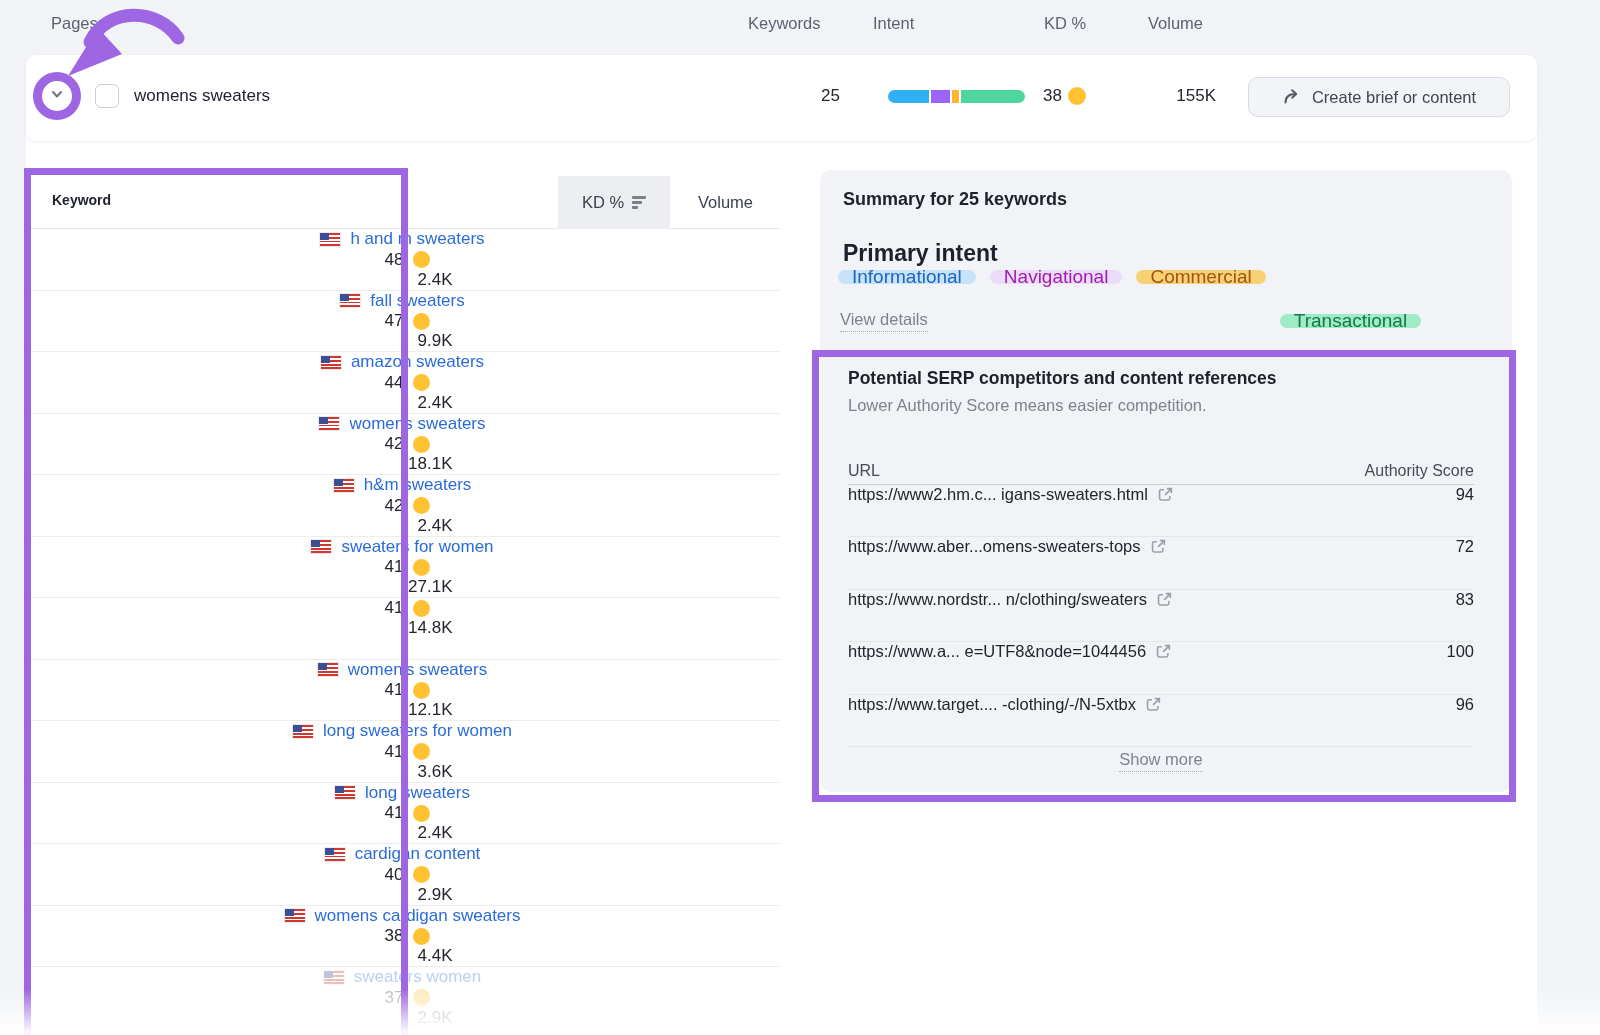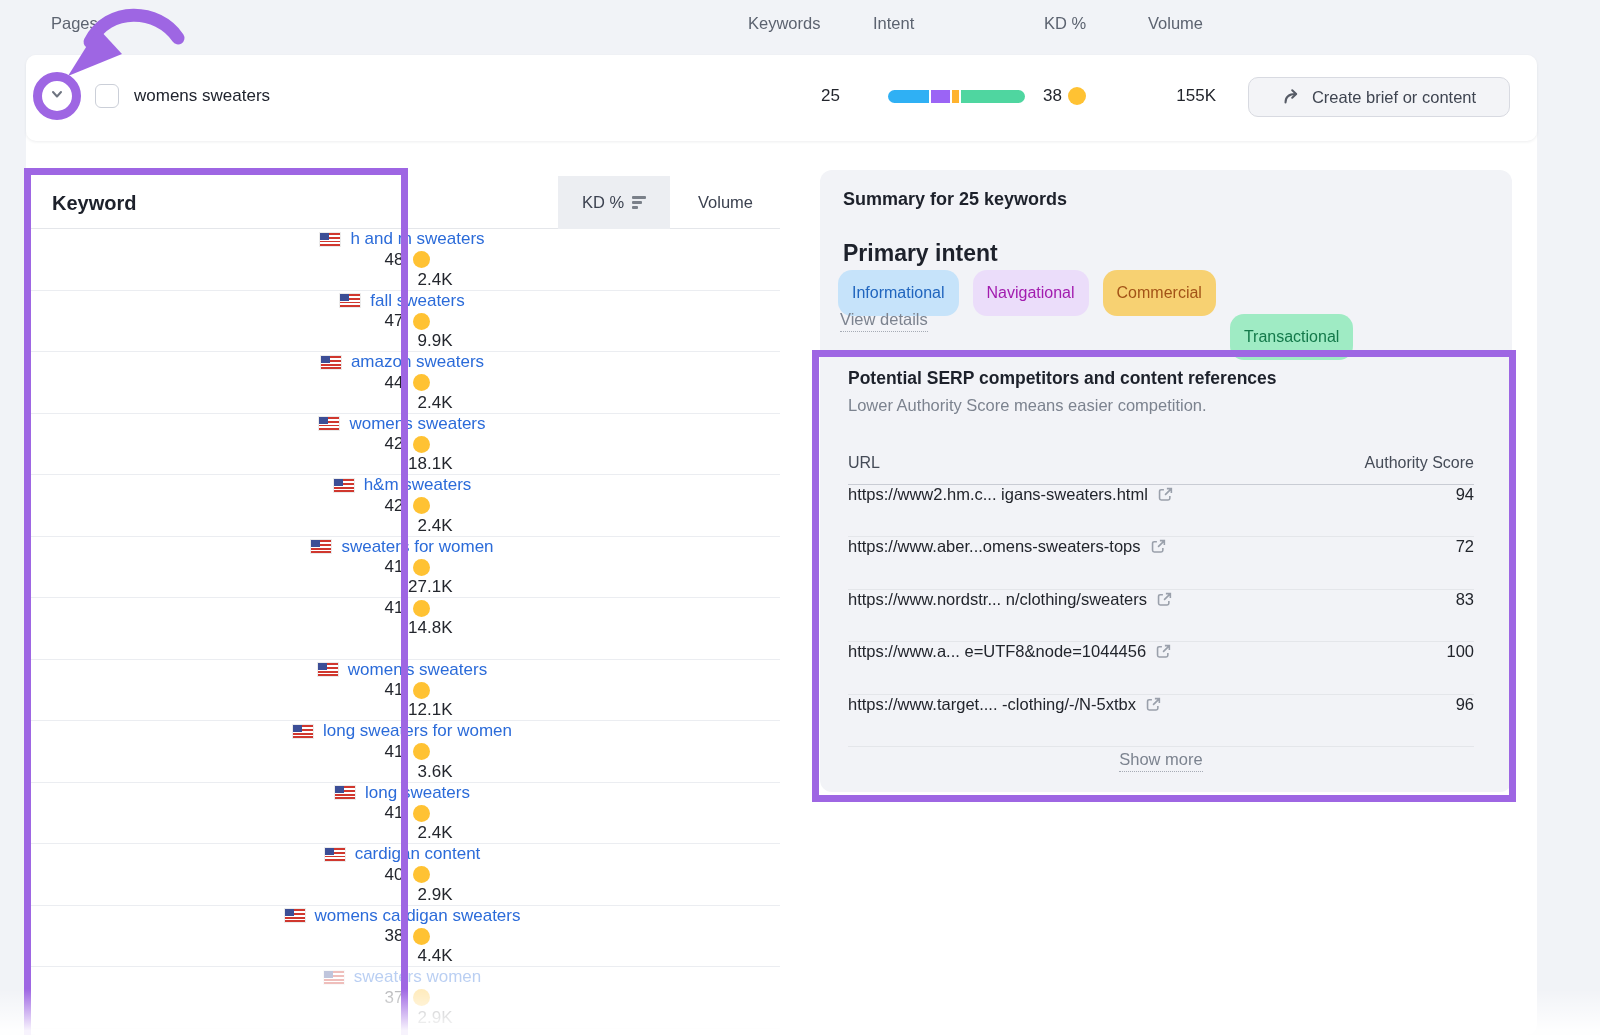--- a/index.html
+++ b/index.html
@@ -43,21 +43,21 @@
   
   .annot-ring{left:33px;top:72px;width:48px;height:48px;border:9px solid var(--annot);border-radius:50%;z-index:10;pointer-events:none;}
   .annot-arrow{left:40px;top:6px;z-index:10;pointer-events:none;}
   .annot-rect{border:7px solid var(--annot);z-index:5;pointer-events:none;}
   .rect-keywords{left:24px;top:168px;width:384px;height:880px;}
   .rect-competitors{left:812px;top:350px;width:704px;height:452px;}
 
   
   .ktable{left:30px;top:176px;width:750px;}
   .khead{position:relative;height:53px;border-bottom:1px solid #E4E6EA;}
-  .h-keyword{position:absolute;left:22px;top:16px;font-size:20px;font-weight:bold;color:#1D212B;}
+  .h-keyword{position:absolute;left:22px;top:16px;font-size:14px;font-weight:bold;color:#1D212B;}
   .h-kd{position:absolute;left:528px;top:0;width:112px;height:53px;background:#ECEEF2;
     display:flex;align-items:center;justify-content:center;gap:8px;font-size:16.5px;color:#3C4250;cursor:pointer;}
   .sort-icon{display:inline-flex;flex-direction:column;gap:2.5px;align-items:flex-start;}
   .sort-icon i{display:block;height:2.5px;background:#7A8089;border-radius:1px;}
   .sort-icon i:nth-child(1){width:14px;}
   .sort-icon i:nth-child(2){width:10px;}
   .sort-icon i:nth-child(3){width:6px;}
   .h-vol{position:absolute;right:27px;top:0;width:90px;line-height:53px;text-align:right;font-size:16.5px;color:#3C4250;cursor:pointer;}
   .krow{display:flex;align-items:center;height:61.5px;border-bottom:1px solid #EBEDF1;padding:0 27px 0 22px;flex-direction:column;}
   .krow.faded{opacity:.32;}
@@ -70,29 +70,29 @@
   .kdcell{display:flex;align-items:center;gap:9px;}
   .kdnum{width:28px;text-align:right;font-size:17px;color:var(--text-dark);}
   .kddot{width:17px;height:17px;border-radius:50%;background:var(--kd-dot);}
   .volcell{width:100px;text-align:right;font-size:17px;color:var(--text-dark);}
 
   
   .panel{left:820px;top:170px;width:692px;height:622px;background:#F2F3F7;border-radius:12px;}
   .s-title{left:843px;top:189px;font-size:18px;font-weight:bold;color:#1D212B;}
   .s-intent-label{left:843px;top:240px;font-size:23px;font-weight:600;color:#1D212B;}
   .badges{left:838px;top:270px;display:flex;gap:14px;}
-  .badge{height:46px;display:inline-flex;align-items:center;padding:0 14px;border-radius:14px;font-size:16px;}
+  .badge{height:14px;display:inline-flex;align-items:center;padding:0 14px;border-radius:14px;font-size:19px;}
   .view-details{left:840px;top:310px;font-size:16.5px;color:var(--text-gray);cursor:pointer;
     border-bottom:1.5px dotted #A6ABB5;padding-bottom:2px;}
 
   
   .c-title{left:848px;top:368px;font-size:17.5px;font-weight:bold;color:#1D212B;}
   .c-sub{left:848px;top:396px;font-size:16.5px;color:var(--text-gray);}
   .c-head{left:848px;top:443px;width:626px;height:42px;display:flex;justify-content:space-between;
-    align-items:flex-end;padding-bottom:12px;border-bottom:1px solid #C9CCD4;font-size:16px;color:#454B57;}
+    align-items:flex-end;padding-bottom:4px;border-bottom:1px solid #C9CCD4;font-size:16px;color:#454B57;}
   .c-rows{left:848px;top:485px;width:626px;}
   .crow{height:52.4px;display:flex;justify-content:space-between;align-items:flex-start;border-bottom:1px solid #E4E6EA;}
   .curl{display:flex;align-items:center;gap:9px;font-size:16.5px;color:#22252C;cursor:pointer;}
   .curl svg{flex:0 0 auto;}
   .cscore{font-size:16.5px;color:#22252C;}
   .show-more-wrap{left:848px;top:750px;width:626px;text-align:center;}
   .show-more{display:inline-block;font-size:16.5px;color:var(--text-gray);cursor:pointer;
     border-bottom:1.5px dotted #A6ABB5;padding-bottom:2px;}
 
   

